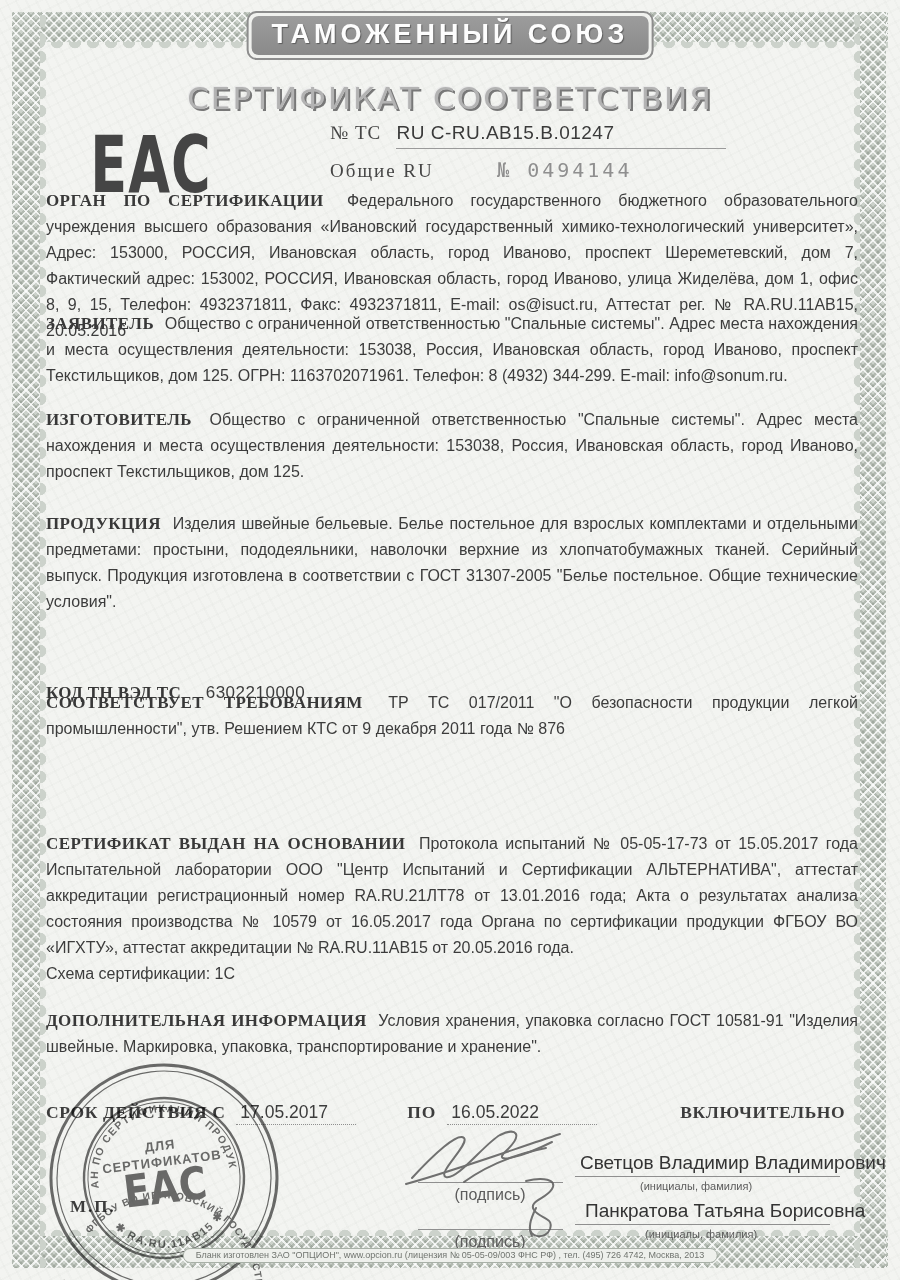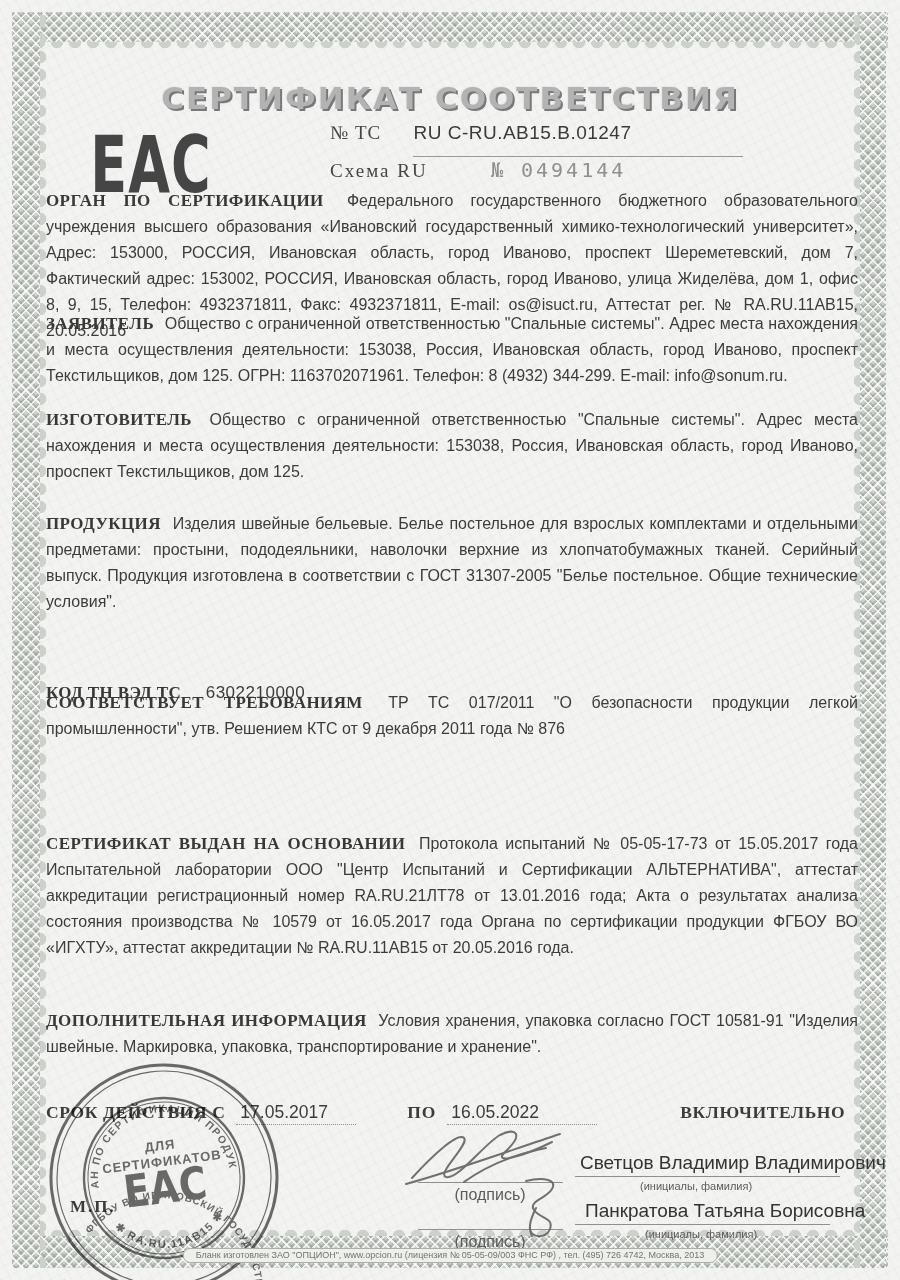--- a/index.html
+++ b/index.html
@@ -55,29 +55,29 @@
   }
   .eac-logo {
     position:absolute; left:96px; top:92px; width:110px; height:100px;
     display:flex; align-items:center; justify-content:center;
     font-weight:bold; font-size:54px; letter-spacing:1px; color:#454545;
     transform:scaleY(1.45); transform-origin:top center;
     font-family:"DejaVu Sans", sans-serif;
   }
   .doc-title {
     position:absolute; top:80px; left:0; right:0; text-align:center;
-    font-family:"DejaVu Sans", sans-serif; font-weight:bold; font-size:31px;
+    font-family:"DejaVu Sans", sans-serif; font-weight:normal; font-size:31px;
     letter-spacing:2px; color:#b3b3b3;
     text-shadow:2px 2px 0 #787878, -1px -1px 0 #e9e9e9;
     white-space:nowrap;
   }
   .cert-no-row { position:absolute; left:330px; top:122px; font-size:19px; white-space:nowrap; }
   .cert-no-row .lbl { font-family:"Liberation Serif", serif; letter-spacing:1px; color:#454545; }
   .cert-no-row .val {
-    display:inline-block; min-width:330px; margin-left:27px; padding-bottom:12px;
+    display:inline-block; min-width:330px; margin-left:10px; padding-bottom:4px;
     border-bottom:1.5px solid #9a9a9a; color:#3a3a3a; letter-spacing:.5px;
   }
   .series-row { position:absolute; left:330px; top:158px; font-size:19px; white-space:nowrap; }
   .series-row .lbl { font-family:"Liberation Serif", serif; letter-spacing:2px; color:#454545; }
   .series-row .num {
     margin-left:58px; font-family:"DejaVu Sans Mono", monospace;
     color:#8f8f8f; letter-spacing:3px; font-size:20px;
   }
 
   
@@ -124,29 +124,32 @@
 </head>
 <body>
 
 <div class="page">
 
   <div class="strip top"></div>
   <div class="strip bottom"></div>
   <div class="strip left"></div>
   <div class="strip right"></div>
 
+  <div class="banner">
+    <div class="banner-inner">ТАМОЖЕННЫЙ СОЮЗ</div>
+  </div>
   <div class="eac-logo">ЕАС</div>
   <div class="doc-title">СЕРТИФИКАТ СООТВЕТСТВИЯ</div>
 
   <div class="cert-no-row">
     <span class="lbl">№ ТС</span>
     <span class="val">RU C-RU.АВ15.В.01247</span>
   </div>
   <div class="series-row">
-    <span class="lbl">Схема RU</span>
+    <span class="lbl">Общие RU</span>
     <span class="num">№ 0494144</span>
   </div>
 
   <p class="section" style="top:188px">
     <span class="label">ОРГАН ПО СЕРТИФИКАЦИИ</span>
     <span>Федерального государственного бюджетного образовательного учреждения высшего образования «Ивановский государственный химико-технологический университет», Адрес: 153000, РОССИЯ, Ивановская область, город Иваново, проспект Шереметевский, дом 7, Фактический адрес: 153002, РОССИЯ, Ивановская область, город Иваново, улица Жиделёва, дом 1, офис 8, 9, 15, Телефон: 4932371811, Факс: 4932371811, E-mail: os@isuct.ru, Аттестат рег. № RA.RU.11АВ15, 20.05.2016</span>
   </p>
 
   <p class="section" style="top:311px">
     <span class="label">ЗАЯВИТЕЛЬ</span>
@@ -169,20 +172,21 @@
   </p>
 
   <p class="section" style="top:690px">
     <span class="label">СООТВЕТСТВУЕТ ТРЕБОВАНИЯМ</span>
     <span>ТР ТС 017/2011 "О безопасности продукции легкой промышленности", утв. Решением КТС от 9 декабря 2011 года № 876</span>
   </p>
 
   <p class="section" style="top:831px">
     <span class="label">СЕРТИФИКАТ ВЫДАН НА ОСНОВАНИИ</span>
     <span>Протокола испытаний № 05-05-17-73 от 15.05.2017 года Испытательной лаборатории ООО "Центр Испытаний и Сертификации АЛЬТЕРНАТИВА", аттестат аккредитации регистрационный номер RA.RU.21ЛТ78 от 13.01.2016 года; Акта о результатах анализа состояния производства № 10579 от 16.05.2017 года Органа по сертификации продукции ФГБОУ ВО «ИГХТУ», аттестат аккредитации № RA.RU.11АВ15 от 20.05.2016 года.</span>
+    <span class="scheme-line">Схема сертификации: 1С</span>
   </p>
 
   <p class="section" style="top:1008px">
     <span class="label">ДОПОЛНИТЕЛЬНАЯ ИНФОРМАЦИЯ</span>
     <span>Условия хранения, упаковка согласно ГОСТ 10581-91 "Изделия швейные. Маркировка, упаковка, транспортирование и хранение".</span>
   </p>
 
   <div class="validity">
     <span class="label">СРОК ДЕЙСТВИЯ С</span>
     <span class="date">17.05.2017</span>

